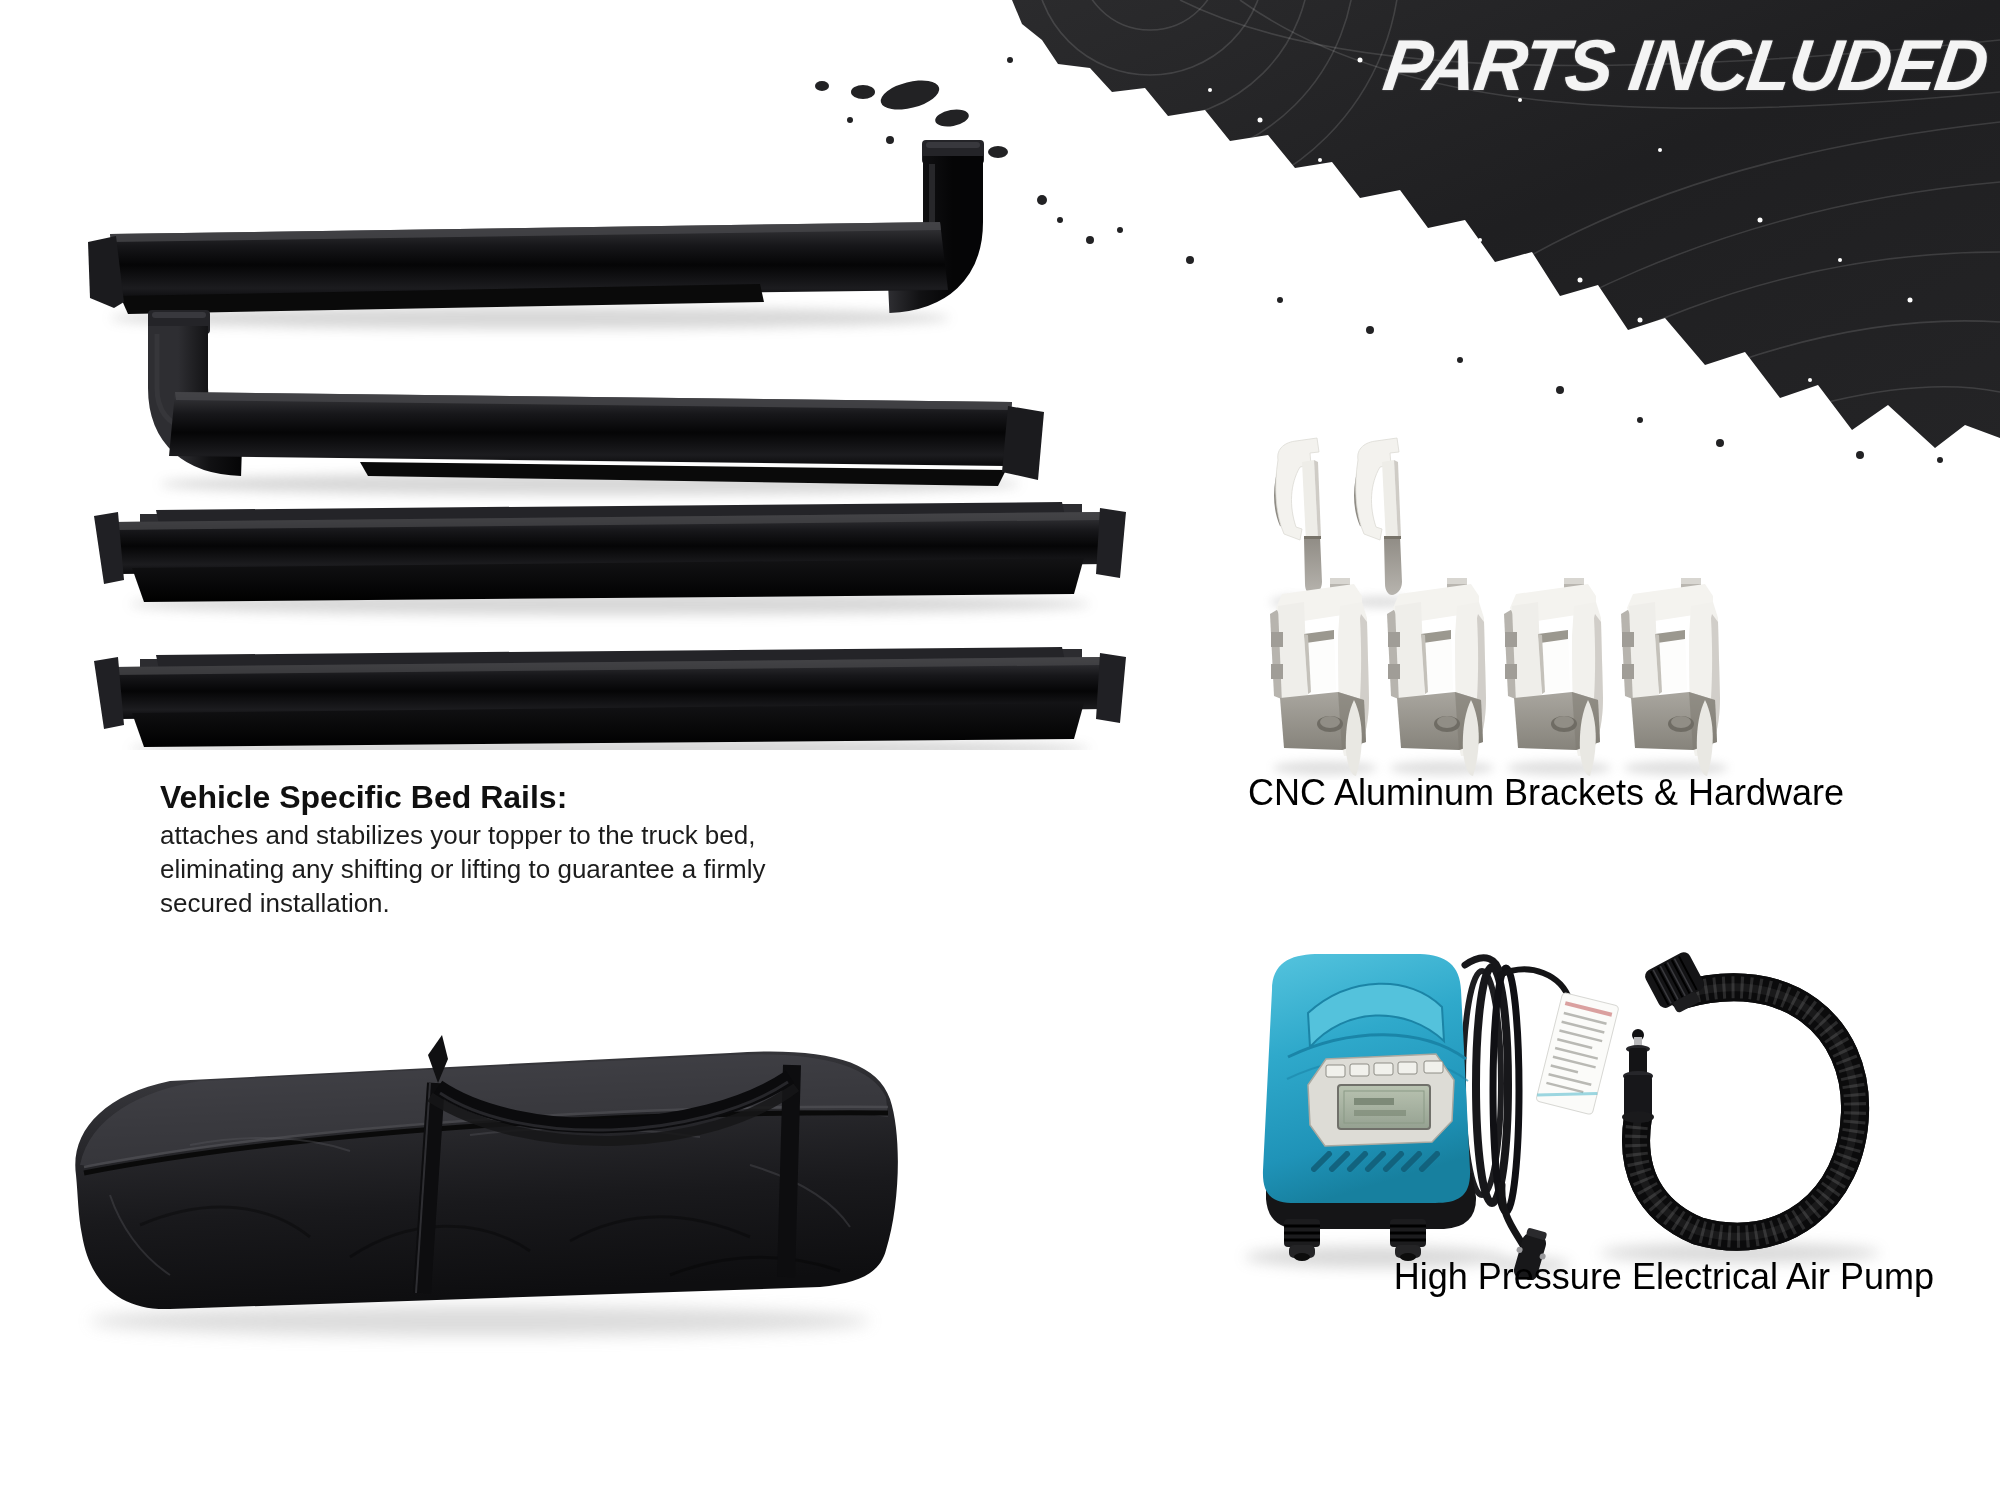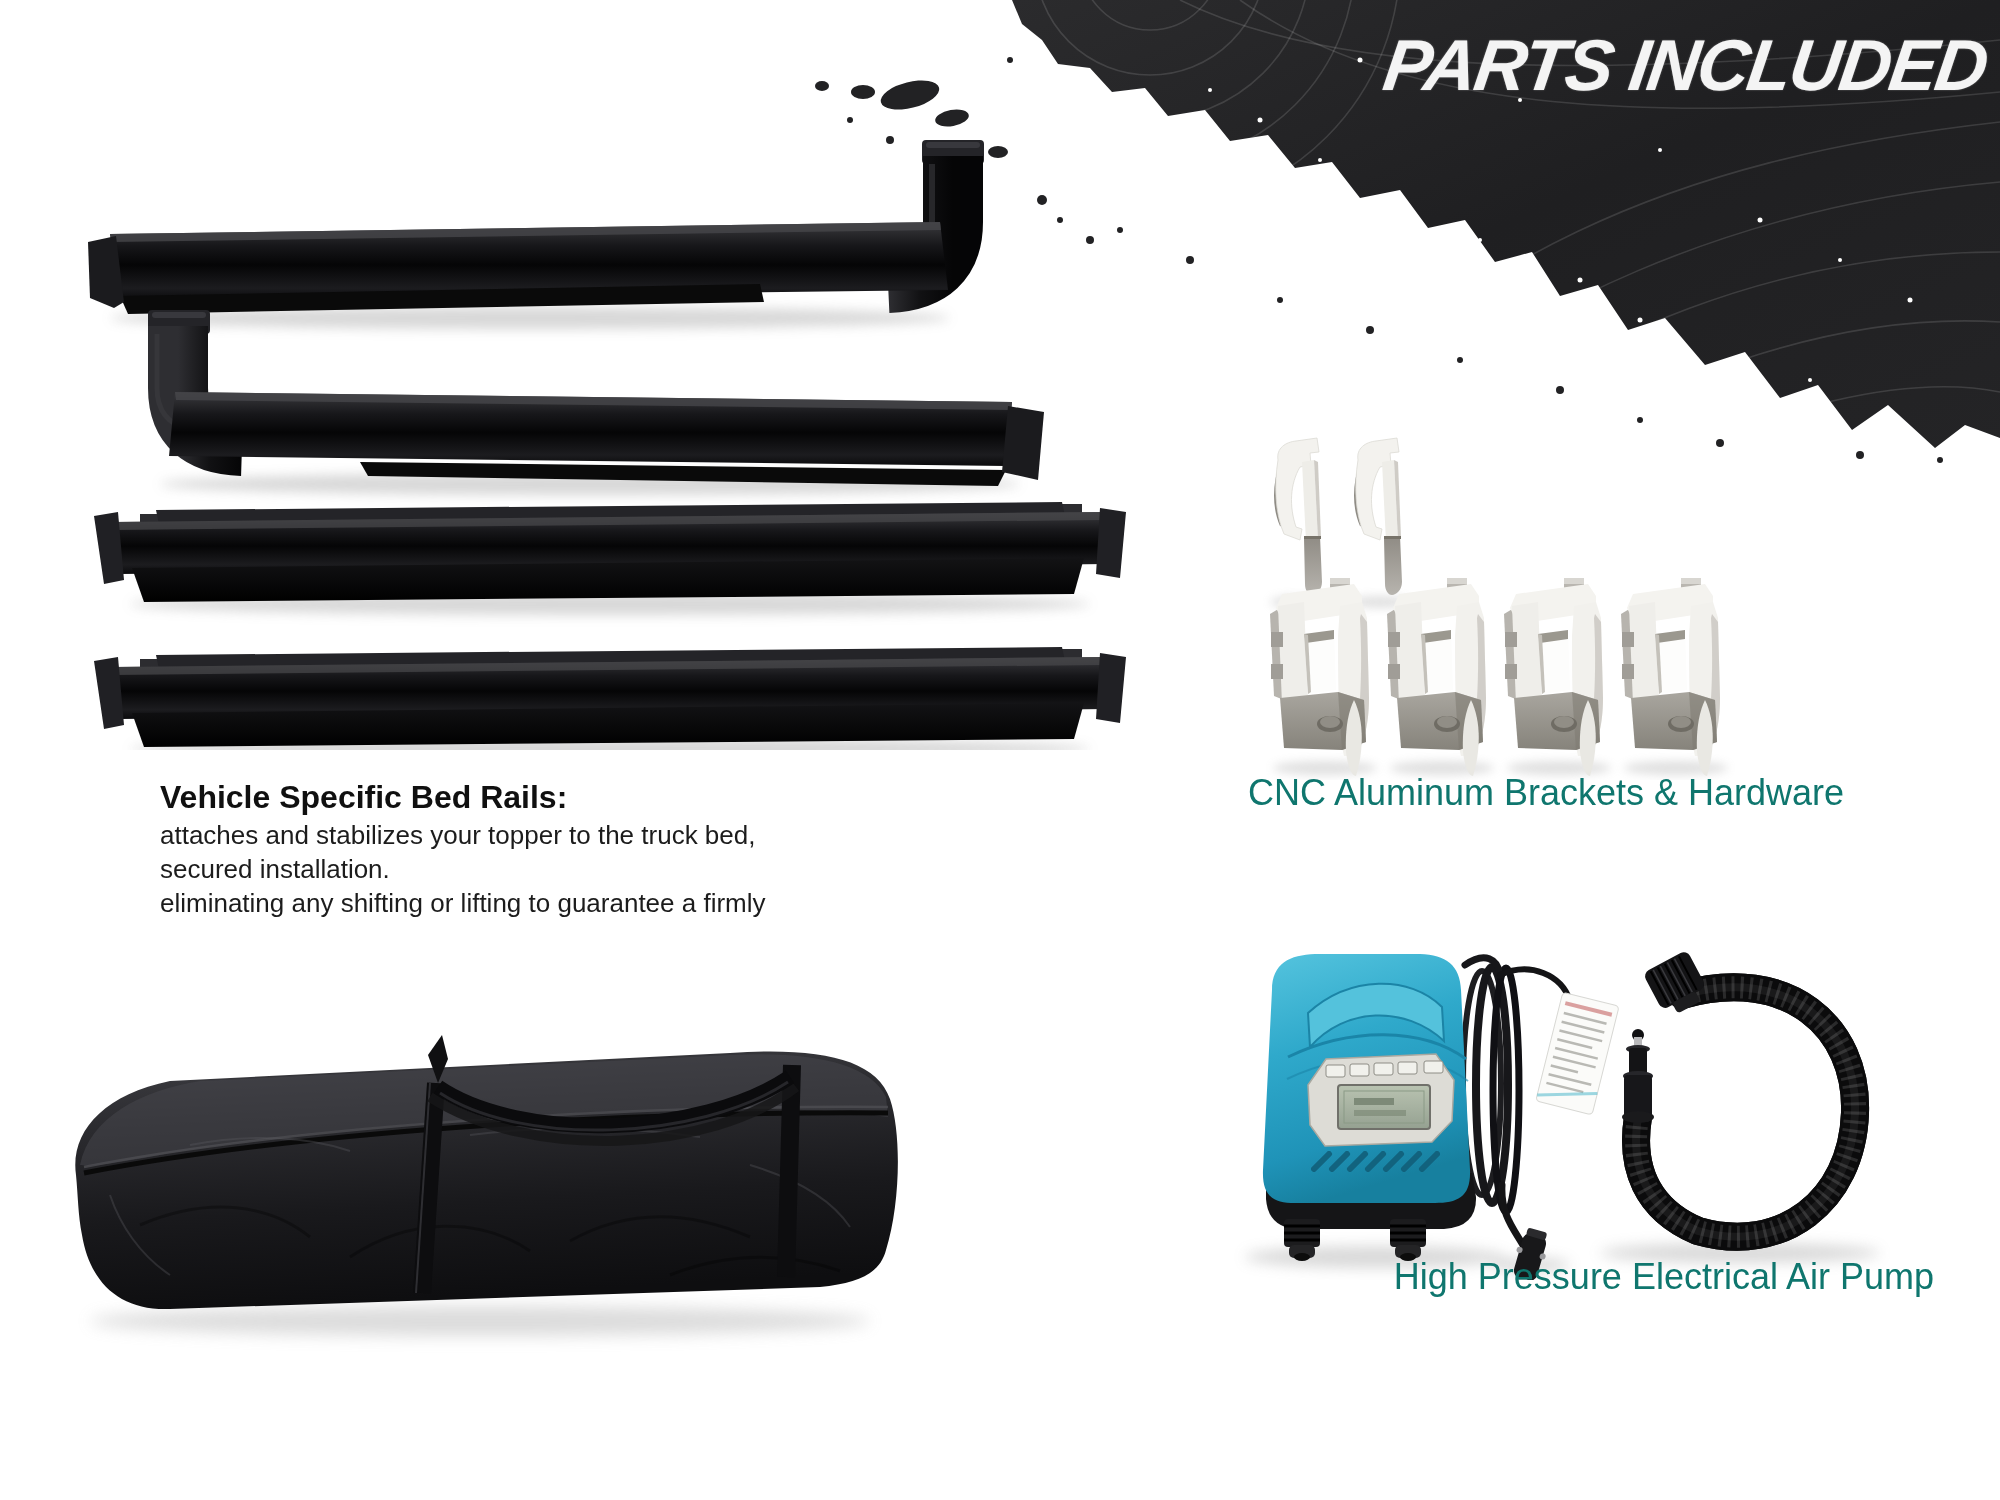--- a/index.html
+++ b/index.html
@@ -12,21 +12,21 @@
   .grunge-wrap{left:760px;top:0;width:1240px;height:470px;}
   .title{
     right:14px;top:24px;width:900px;text-align:right;
     font-size:72px;font-weight:bold;font-style:italic;letter-spacing:-2px;
     color:#f4f4f4;transform:skewX(-8deg);white-space:nowrap;
     text-shadow:0 0 2px rgba(255,255,255,.35);
   }
   
   .rail-heading{left:160px;top:779px;font-size:32px;font-weight:bold;color:#101010;}
   .rail-body{left:160px;top:818px;font-size:26px;line-height:34px;color:#1c1c1c;}
-  .caption{font-size:36px;color:#0f766e;text-align:center;}
+  .caption{font-size:36px;color:#000000;text-align:center;}
   .cap-brackets{left:1236px;top:772px;width:620px;}
   .cap-bag{left:315px;top:1346px;width:600px;}
   .cap-pump{left:1304px;top:1256px;width:630px;text-align:right;}
   svg{display:block;}
 </style>
 </head>
 <body>
 
 <div class="canvas">
 
@@ -177,22 +177,22 @@
       <polygon points="72,438 1024,428 1014,464 84,472" fill="url(#gBot)"></polygon>
       <polygon points="34,386 58,382 64,450 44,454" fill="#202024"></polygon>
       <polygon points="1040,378 1066,382 1060,448 1036,444" fill="#202024"></polygon>
     </g>
     <use href="#railC" transform="translate(0,145)"></use>
   </svg>
 
   <div class="abs rail-heading">Vehicle Specific Bed Rails:</div>
   <div class="abs rail-body">
     <div>attaches and stabilizes your topper to the truck bed,</div>
+    <div>eliminating any shifting or lifting to guarantee a firmly</div>
     <div>secured installation.</div>
-    <div>eliminating any shifting or lifting to guarantee a firmly</div>
   </div>
 
   <svg class="abs" style="left:1240px;top:420px" width="600" height="360" viewBox="0 0 600 360">
     <defs>
       <linearGradient id="gAlu" x1="0" y1="0" x2="0" y2="1">
         <stop offset="0" stop-color="#a9a69f"></stop>
           <stop offset="1" stop-color="#86837b"></stop>
       </linearGradient>
       <linearGradient id="gFoot" x1="0" y1="0" x2="0" y2="1">
         <stop offset="0" stop-color="#8f8b84"></stop>

